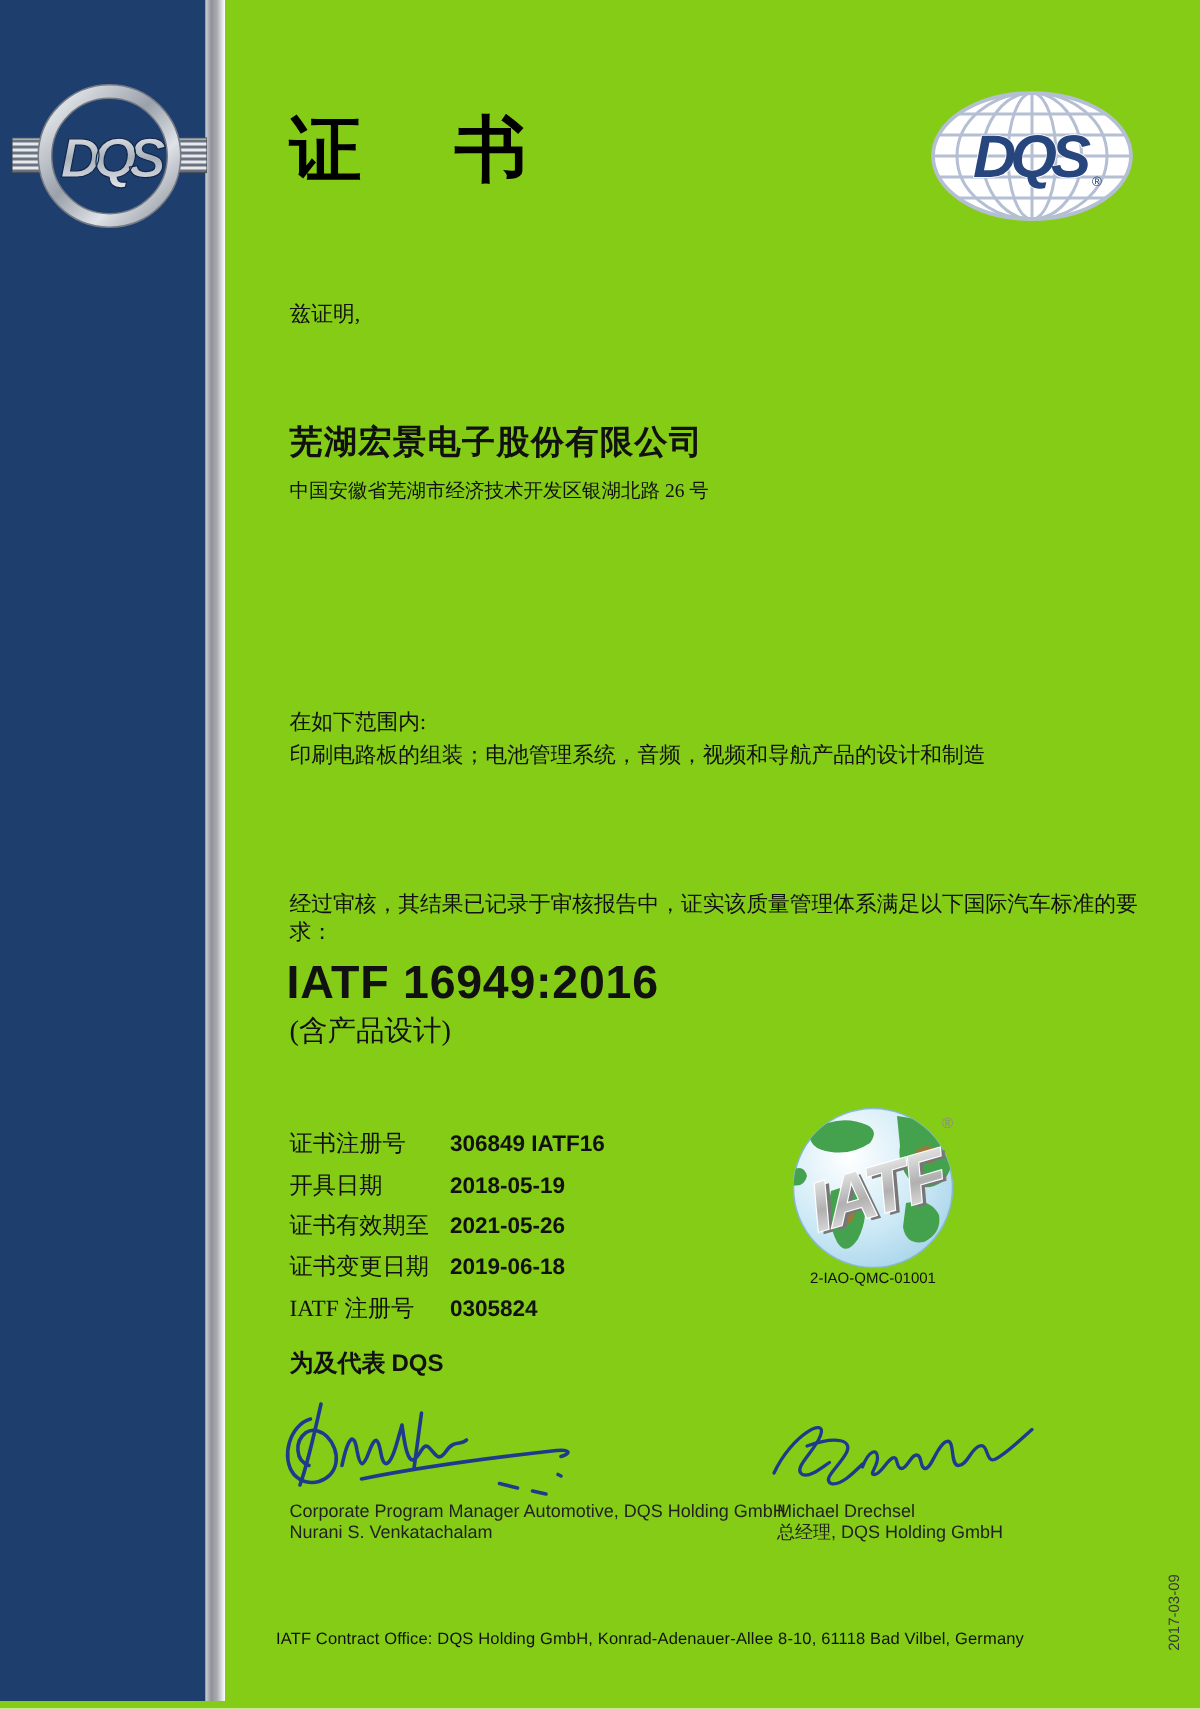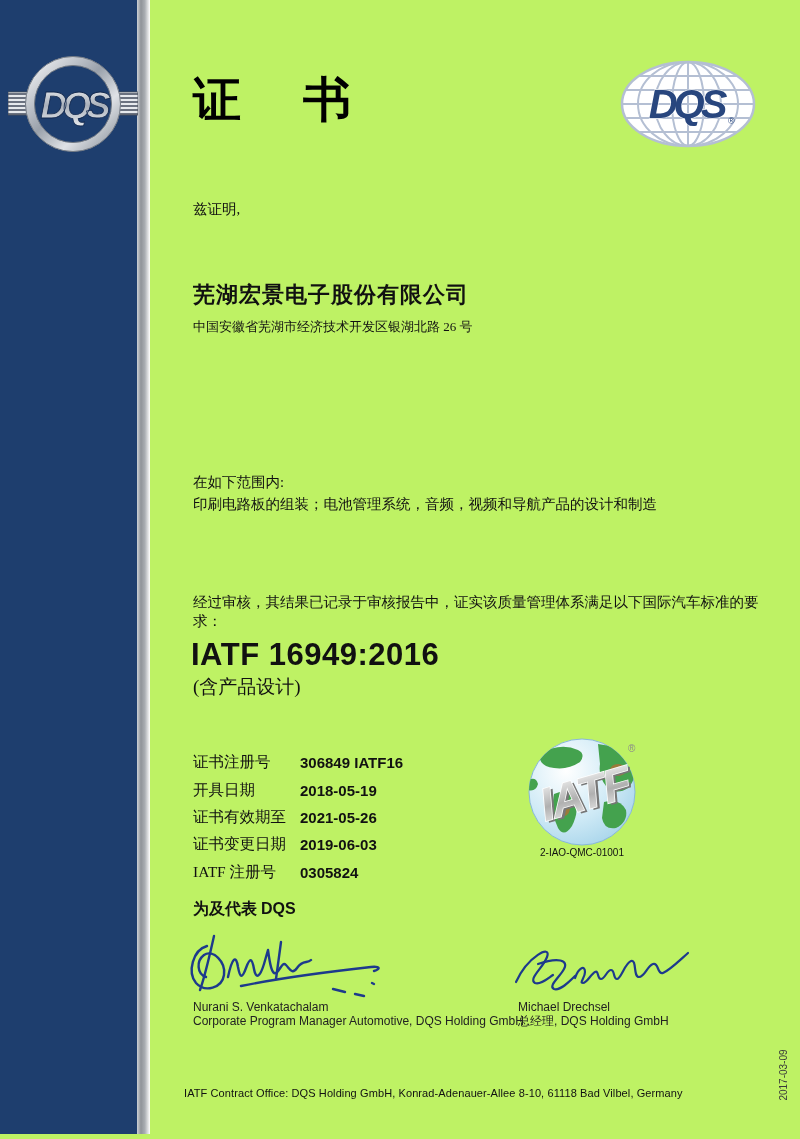--- a/index.html
+++ b/index.html
@@ -1,18 +1,18 @@
 <!DOCTYPE html>
 <html><head>
 <meta charset="utf-8">
 <style>
   * { margin:0; padding:0; box-sizing:border-box; }
   html,body { background:#fff; }
   body { width:800px; height:1139px; position:relative; font-family:"Liberation Serif","DejaVu Serif",serif; color:#111; }
-  .page { position:absolute; inset:0; width:800px; height:1139px; background:#bef264; overflow:hidden; }
+  .page { position:absolute; inset:0; width:800px; height:1139px; background:#84cc16; overflow:hidden; }
 
   
   .band { position:absolute; left:0; top:0; width:137px; height:1134px; background:#1e3e6e; }
   .band-shadow { position:absolute; left:137px; top:0; width:13px; height:1134px;
     background:linear-gradient(to right,#cdd1d6 0%,#8f9399 30%,#a9adb2 60%,#ffffff 100%); }
   .emblem { position:absolute; left:8px; top:55px; }
 
   
   .title { position:absolute; left:193px; top:68px; font-size:48px; font-weight:700; color:#000;
     display:flex; gap:62px; font-family:"Liberation Serif","DejaVu Serif",serif; }
@@ -150,21 +150,21 @@
     <div class="row">
       <span class="lbl">开具日期</span>
       <span class="val">2018-05-19</span>
     </div>
     <div class="row">
       <span class="lbl">证书有效期至</span>
       <span class="val">2021-05-26</span>
     </div>
     <div class="row">
       <span class="lbl">证书变更日期</span>
-      <span class="val">2019-06-03</span>
+      <span class="val">2019-06-18</span>
     </div>
     <div class="row">
       <span class="lbl">IATF 注册号</span>
       <span class="val">0305824</span>
     </div>
   </div>
 
   <svg class="iatf-logo" width="125" height="112" viewBox="0 0 125 112">
     <defs>
       <radialGradient id="ocean" cx="0.35" cy="0.3" r="0.85">
@@ -218,22 +218,22 @@
 
   <svg class="sig-right" width="188" height="62" viewBox="0 0 188 62">
     <g fill="none" stroke="#1d3a8c" stroke-width="2.2" stroke-linecap="round" stroke-linejoin="round">
       <path d="M8 44 C20 18 44 6 39 19 C35 30 20 41 27 45 C32 47 39 41 45 37"></path>
       <path d="M30 26 C50 19 61 22 56 31 C51 40 40 48 46 51 C52 53 61 44 67 38"></path>
       <path d="M67 40 C71 29 77 27 77 34 C77 40 71 45 75 45 C79 45 83 36 87 34 C91 32 89 41 93 41 C97 41 99 32 103 32 C107 32 105 41 109 41 C113 41 117 25 123 23 C129 21 125 39 131 39 C137 39 139 28 145 26 C151 24 149 37 155 35 C162 32 172 22 180 15"></path>
     </g>
   </svg>
 
   <div class="signer signer-left">
+    <div>Corporate Program Manager Automotive, DQS Holding GmbH</div>
     <div>Nurani S. Venkatachalam</div>
-    <div>Corporate Program Manager Automotive, DQS Holding GmbH</div>
   </div>
   <div class="signer signer-right">
     <div>Michael Drechsel</div>
     <div>总经理, DQS Holding GmbH</div>
   </div>
 
   <div class="footer">IATF Contract Office: DQS Holding GmbH, Konrad-Adenauer-Allee 8-10, 61118 Bad Vilbel, Germany</div>
   <div class="side-date">2017-03-09</div>
 
 </div>

